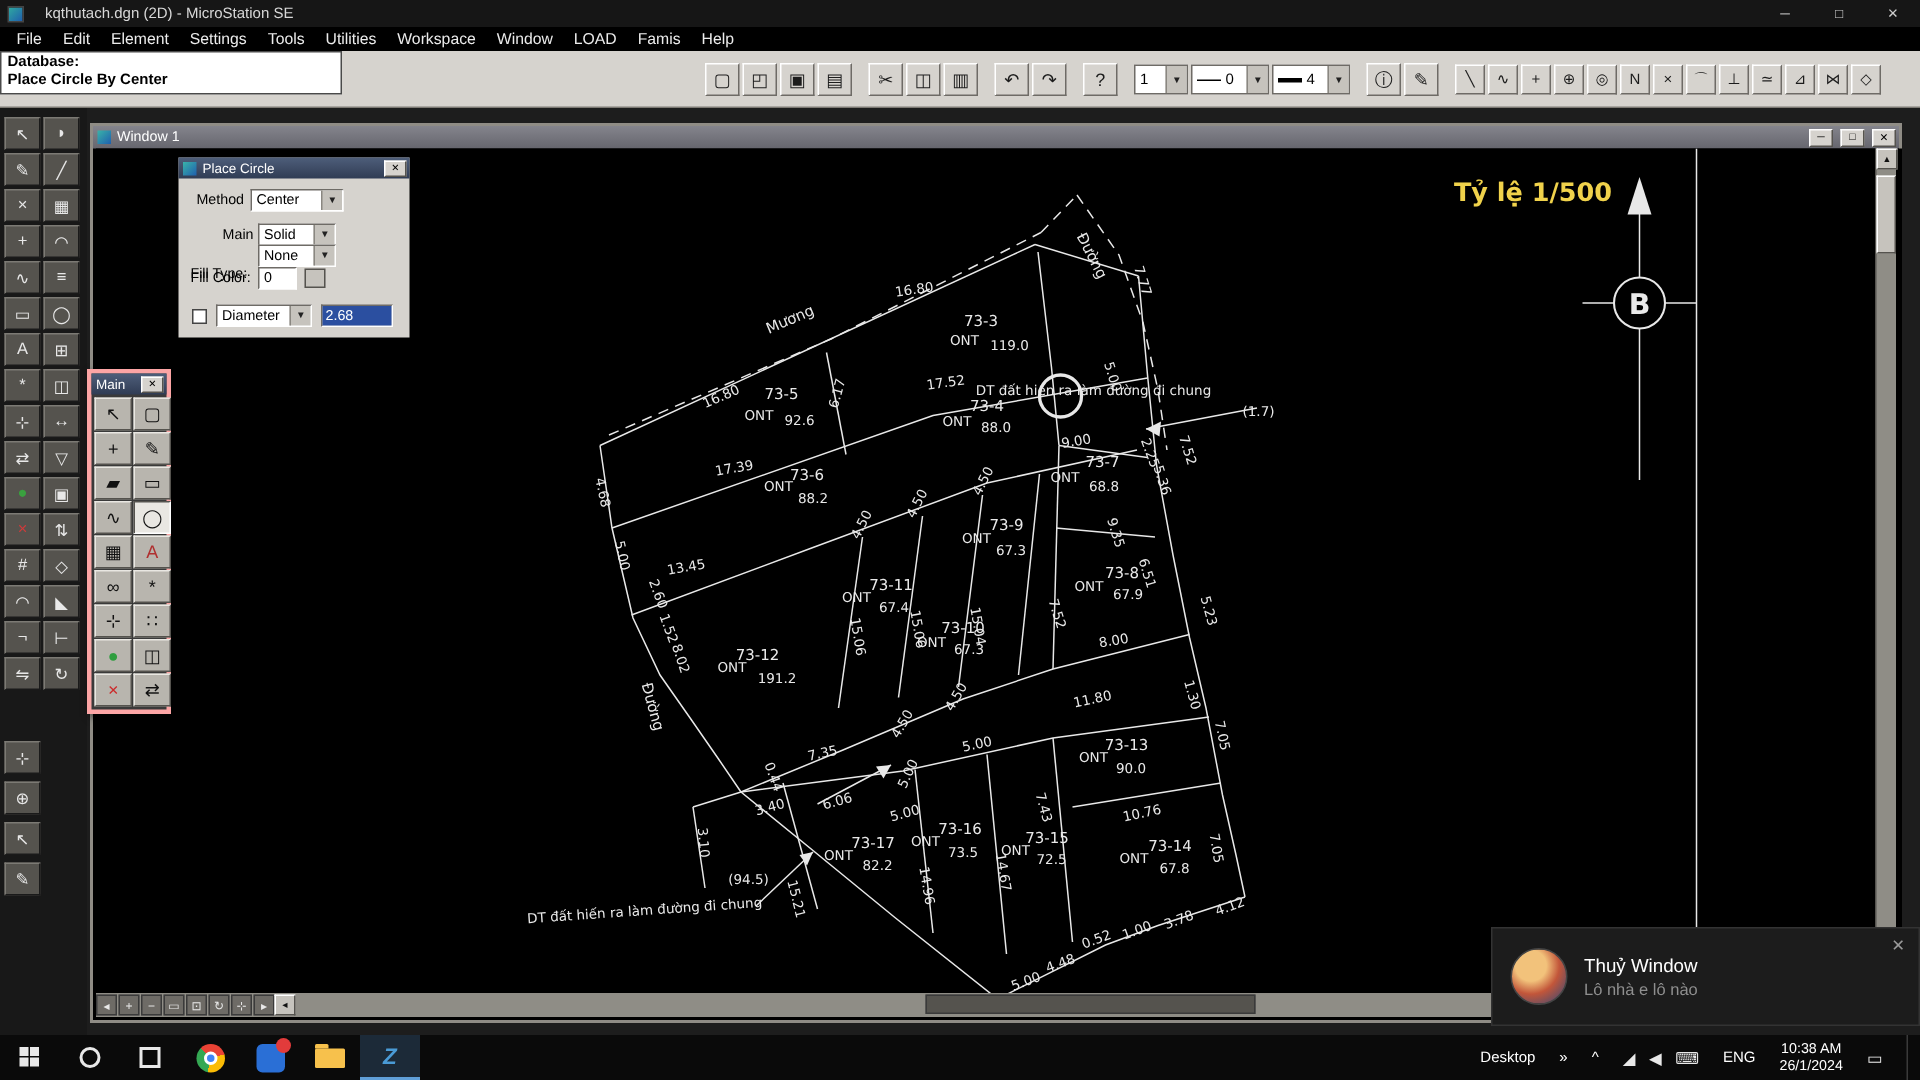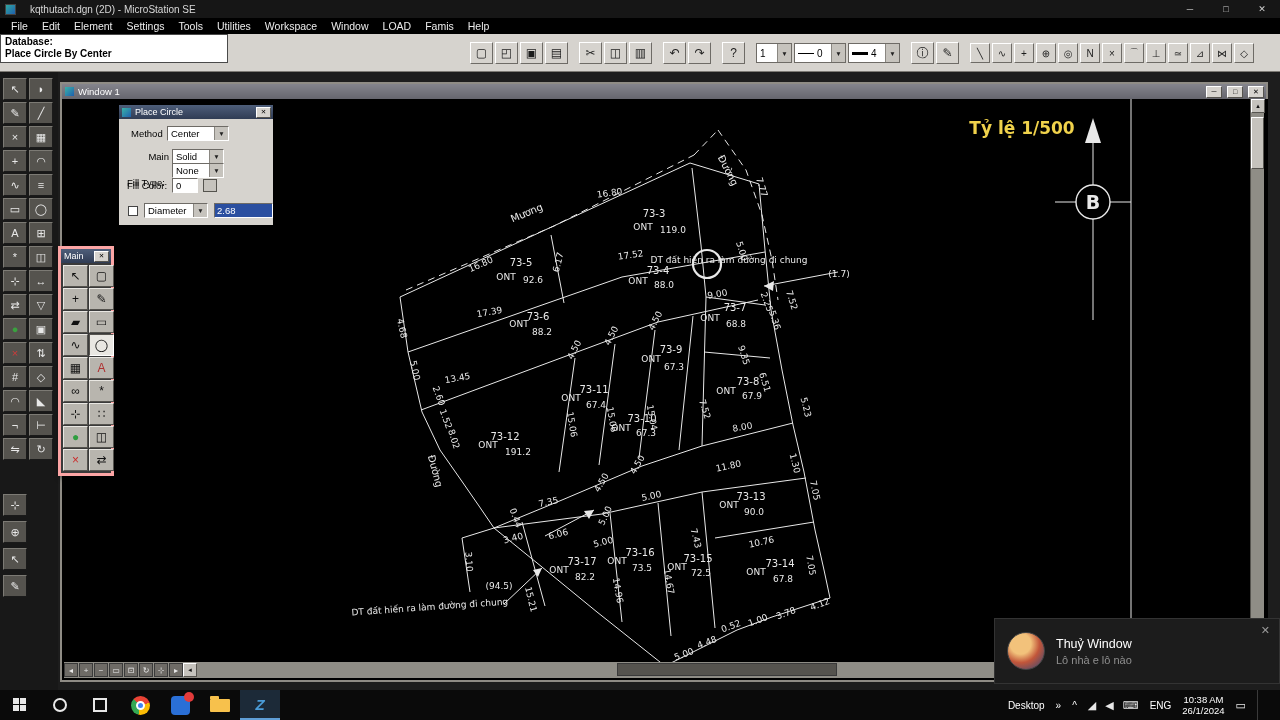--- a/index.html
+++ b/index.html
@@ -127,21 +127,21 @@
   .chrome-ball { width:19px; height:19px; border-radius:50%; position:relative;
     background:conic-gradient(from -45deg, #ea4335 0 33%, #fbbc05 0 66%, #34a853 0 100%); }
   .chrome-ball::after { content:""; position:absolute; inset:5px; background:#4285f4; border:2px solid #fff; border-radius:50%; }
   .chat-app { width:19px; height:19px; border-radius:4px; background:#2a6fd6; position:relative; }
   .chat-badge { position:absolute; right:-4px; top:-4px; width:10px; height:10px; border-radius:50%; background:#e23b3b; }
   .folder-shape { width:20px; height:13px; background:#f7c14c; border-radius:1px; position:relative; }
   .folder-shape::before { content:""; position:absolute; left:0; top:-3px; width:9px; height:3px; background:#f7c14c;
     border-radius:1px 1px 0 0; }
   .ustn-glyph { font-size:15px; font-weight:bold; color:#4a9bd6; font-style:italic; }
   .active-app { background:#1c2a38; border-bottom:2px solid #5f9fd8; }
-  .tb-right { margin-left:auto; display:flex; align-items:center; gap:11px; padding-right:18px; font-size:10px; }
+  .tb-right { margin-left:auto; display:flex; align-items:center; gap:16px; padding-right:4px; font-size:10px; }
   .tray-icon { color:#e8e8e8; font-size:11px; }
   .clock { text-align:center; font-size:9.5px; line-height:11px; }
   .show-desktop { width:5px; height:30px; border-left:1px solid #3a3a3a; }
 </style>
 </head>
 <body>
 
 <div class="screen">
 
   <div class="titlebar">
@@ -486,21 +486,21 @@
     </div>
     <div class="pc-field" style="position:absolute; left:53px; top:73px; width:26px; padding-left:3px;">
       <span>0</span>
     </div>
     <div class="swatch-btn" style="position:absolute; left:82px; top:74px;"></div>
     <div class="checkbox" style="position:absolute; left:9px; top:101px;"></div>
     <div class="dd" style="position:absolute; left:25px; top:98px; width:64px;">
       <span class="dd-val">Diameter</span>
       <span class="dd-arrow">▼</span>
     </div>
-    <div class="pc-field" style="position:absolute; left:95px; top:98px; width:59px;">
+    <div class="pc-field" style="position:absolute; left:95px; top:98px; width:48px;">
       <span class="sel">2.68</span>
     </div>
   </div>
 
   <div class="palette">
     <div class="dlg-title">
       <span class="dlg-title-text">Main</span>
       <span class="dlg-close">✕</span>
     </div>
     <div class="pal-grid" id="palette-grid">

